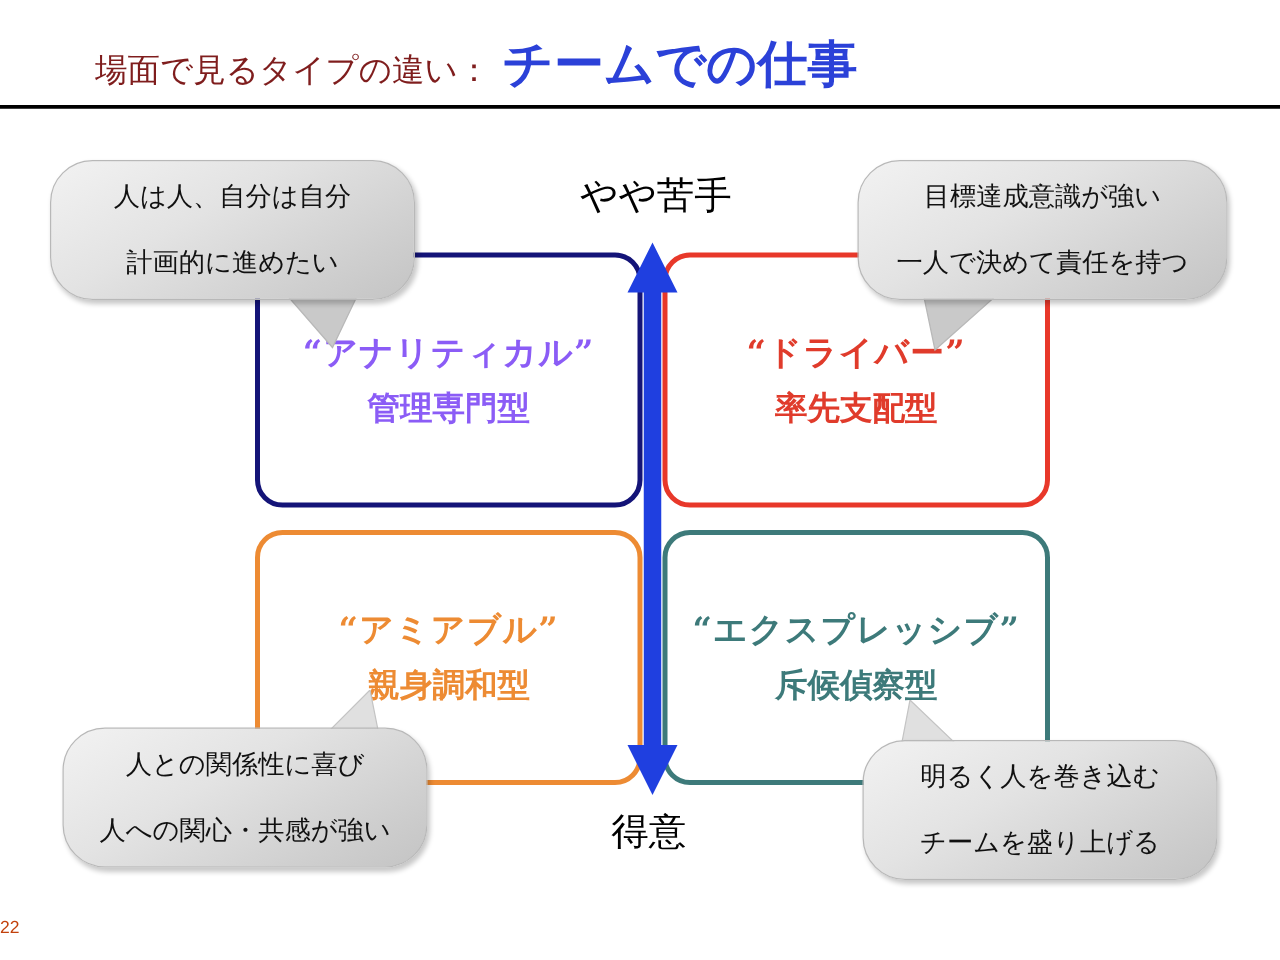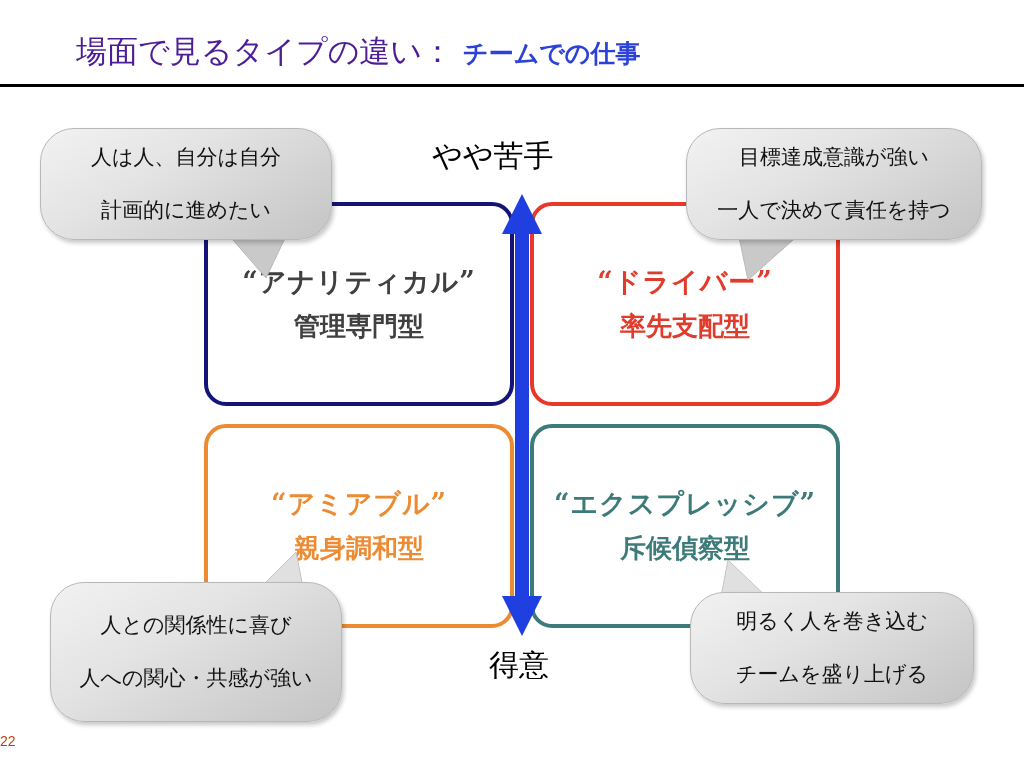--- a/index.html
+++ b/index.html
@@ -25,27 +25,27 @@
     padding-left: 76px;
     box-sizing: border-box;
     font-size: 31px;
     line-height: 52px;
     color: #000000;
     white-space: nowrap;
     letter-spacing: 0px;
   }
   .slide-title .title-main {
     font-family: Liberation Sans, sans-serif;
-    font-size: 31px;
-    color: #4c1d95;
+    font-size: 26px;
+    color: #7f1d1d;
   }
   .slide-title .title-accent {
     font-family: Liberation Sans, sans-serif;
     font-weight: bold;
-    font-size: 25px;
+    font-size: 40px;
     color: #2b41d8;
     margin-left: 10px;
   }
   .title-rule {
     position: absolute;
     left: 0;
     top: 84px;
     width: 1024px;
     height: 0;
     border-top: 3px solid #000000;
@@ -83,42 +83,42 @@
     letter-spacing: 1px;
     margin-bottom: 9px;
     white-space: nowrap;
   }
   .quad-sub {
     font-family: Liberation Sans, sans-serif;
     font-weight: bold;
     font-size: 26px;
     white-space: nowrap;
   }
-  .c-navy  { color: #404040; }
+  .c-navy  { color: #8b5cf6; }
   .c-red   { color: #e03b2b; }
   .c-orange{ color: #ed8b33; }
   .c-teal  { color: #3d7a7a; }
 
   
   .axis-arrow {
     position: absolute;
     left: 495px;
     top: 190px;
     width: 54px;
     height: 450px;
   }
   .axis-label {
     position: absolute;
     font-family: "DejaVu Sans", sans-serif;
     font-size: 30px;
     color: #000000;
     white-space: nowrap;
     text-align: center;
   }
-  .axis-label-top { left: 432px; top: 136px; }
+  .axis-label-top { left: 464px; top: 136px; }
   .axis-label-bottom { left: 489px; top: 645px; }
 
   
   .bubble {
     position: absolute;
     box-sizing: border-box;
     border-radius: 34px;
     background: linear-gradient(150deg, #f2f2f2 0%, #e3e3e3 40%, #cfcfcf 78%, #c4c4c4 100%);
     border: 1px solid #b8b8b8;
     box-shadow: 2px 3px 4px rgba(0,0,0,0.22);
@@ -130,21 +130,21 @@
     font-size: 21px;
     color: #111111;
     line-height: 1.42;
     z-index: 5;
     gap: 23px;
   }
   .bubble span { white-space: nowrap; display: block; }
 
   .bubble-tl { left: 40px;  top: 128px; width: 292px; height: 112px; }
   .bubble-tr { left: 686px; top: 128px; width: 296px; height: 112px; }
-  .bubble-bl { left: 50px;  top: 582px; width: 292px; height: 140px; }
+  .bubble-bl { left: 50px;  top: 582px; width: 292px; height: 112px; }
   .bubble-br { left: 690px; top: 592px; width: 284px; height: 112px; }
 
   .tail { position: absolute; z-index: 4; }
 
   
   .page-number {
     position: absolute;
     left: 0;
     top: 733px;
     width: 1024px;

